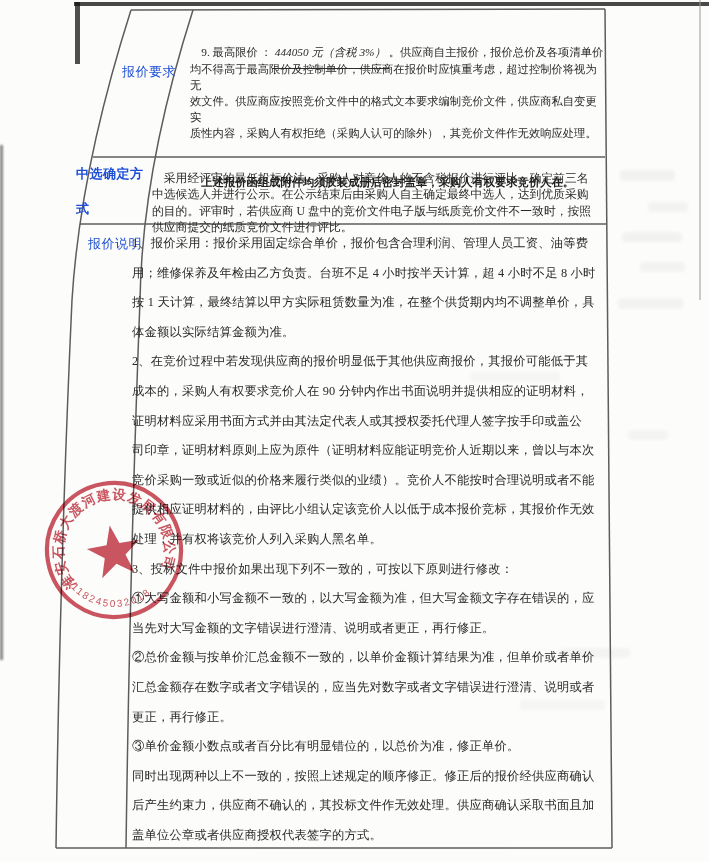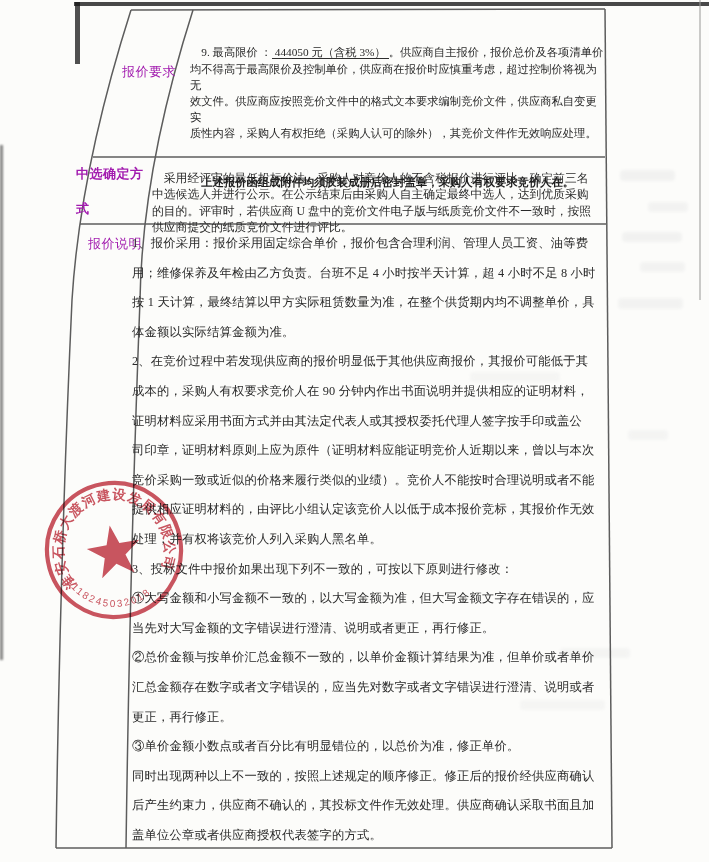--- a/index.html
+++ b/index.html
@@ -12,33 +12,33 @@
   
   .scan-top-band{position:absolute;left:74px;top:2px;width:635px;height:4px;background:#1c1c1c;opacity:.8;filter:blur(.4px);}
   .scan-streak{position:absolute;left:75px;top:2px;width:5px;height:62px;background:#161616;opacity:.75;filter:blur(.6px);}
   .scan-left-band{position:absolute;left:0;top:145px;width:3px;height:515px;background:#222;opacity:.55;filter:blur(.8px);}
   .scan-right-line{position:absolute;left:699px;top:0;width:2px;height:300px;background:#9a9a98;opacity:.5;filter:blur(.5px);}
   .smudge{position:absolute;background:#7d8089;border-radius:4px;filter:blur(1.6px);}
   
   .grid{position:absolute;left:0;top:0;}
   
   .label{
-    position:absolute; font-size:13px; letter-spacing:.5px; color:#a21caf;
+    position:absolute; font-size:13px; letter-spacing:.5px; color:#1d4ed8;
     white-space:pre-wrap; line-height:35px;
   }
   .label.l1{left:122px;top:54px;}
   .label.l2{left:76px;top:156px;font-weight:bold;}
   .label.l3{left:88px;top:226px;}
   
   .content{position:absolute;white-space:pre-wrap;color:#292929;}
   .c1{left:190px;top:12px;width:414px;font-size:11.3px;line-height:16.2px;}
   .c2{left:152px;top:170px;width:448px;font-size:11.8px;line-height:16.3px;}
   .c3{left:132px;top:229px;width:466px;font-size:12.3px;letter-spacing:.2px;line-height:29.6px;}
   .para{white-space:pre-wrap;}
-  .price-underline{border-bottom:1px solid #2e2e2e;padding-bottom:0;}
+  .price-underline{border-bottom:1px solid #2e2e2e;padding-bottom:10px;font-style:italic;}
   .bold-note{font-weight:bold;color:#1c1c1c;}
   
   .seal{
     position:absolute;left:40px;top:476px;width:148px;height:148px;
     color:#c0303e; transform:rotate(-10deg);
     opacity:.82; mix-blend-mode:multiply;
   }
   .seal svg{display:block;}
   .seal-name{font-family:"Liberation Serif","DejaVu Serif",serif;font-weight:bold;font-size:13.5px;letter-spacing:1px;fill:currentColor;}
   .seal-number{font-family:"Liberation Sans","DejaVu Sans",sans-serif;font-size:10px;letter-spacing:2px;fill:currentColor;}

